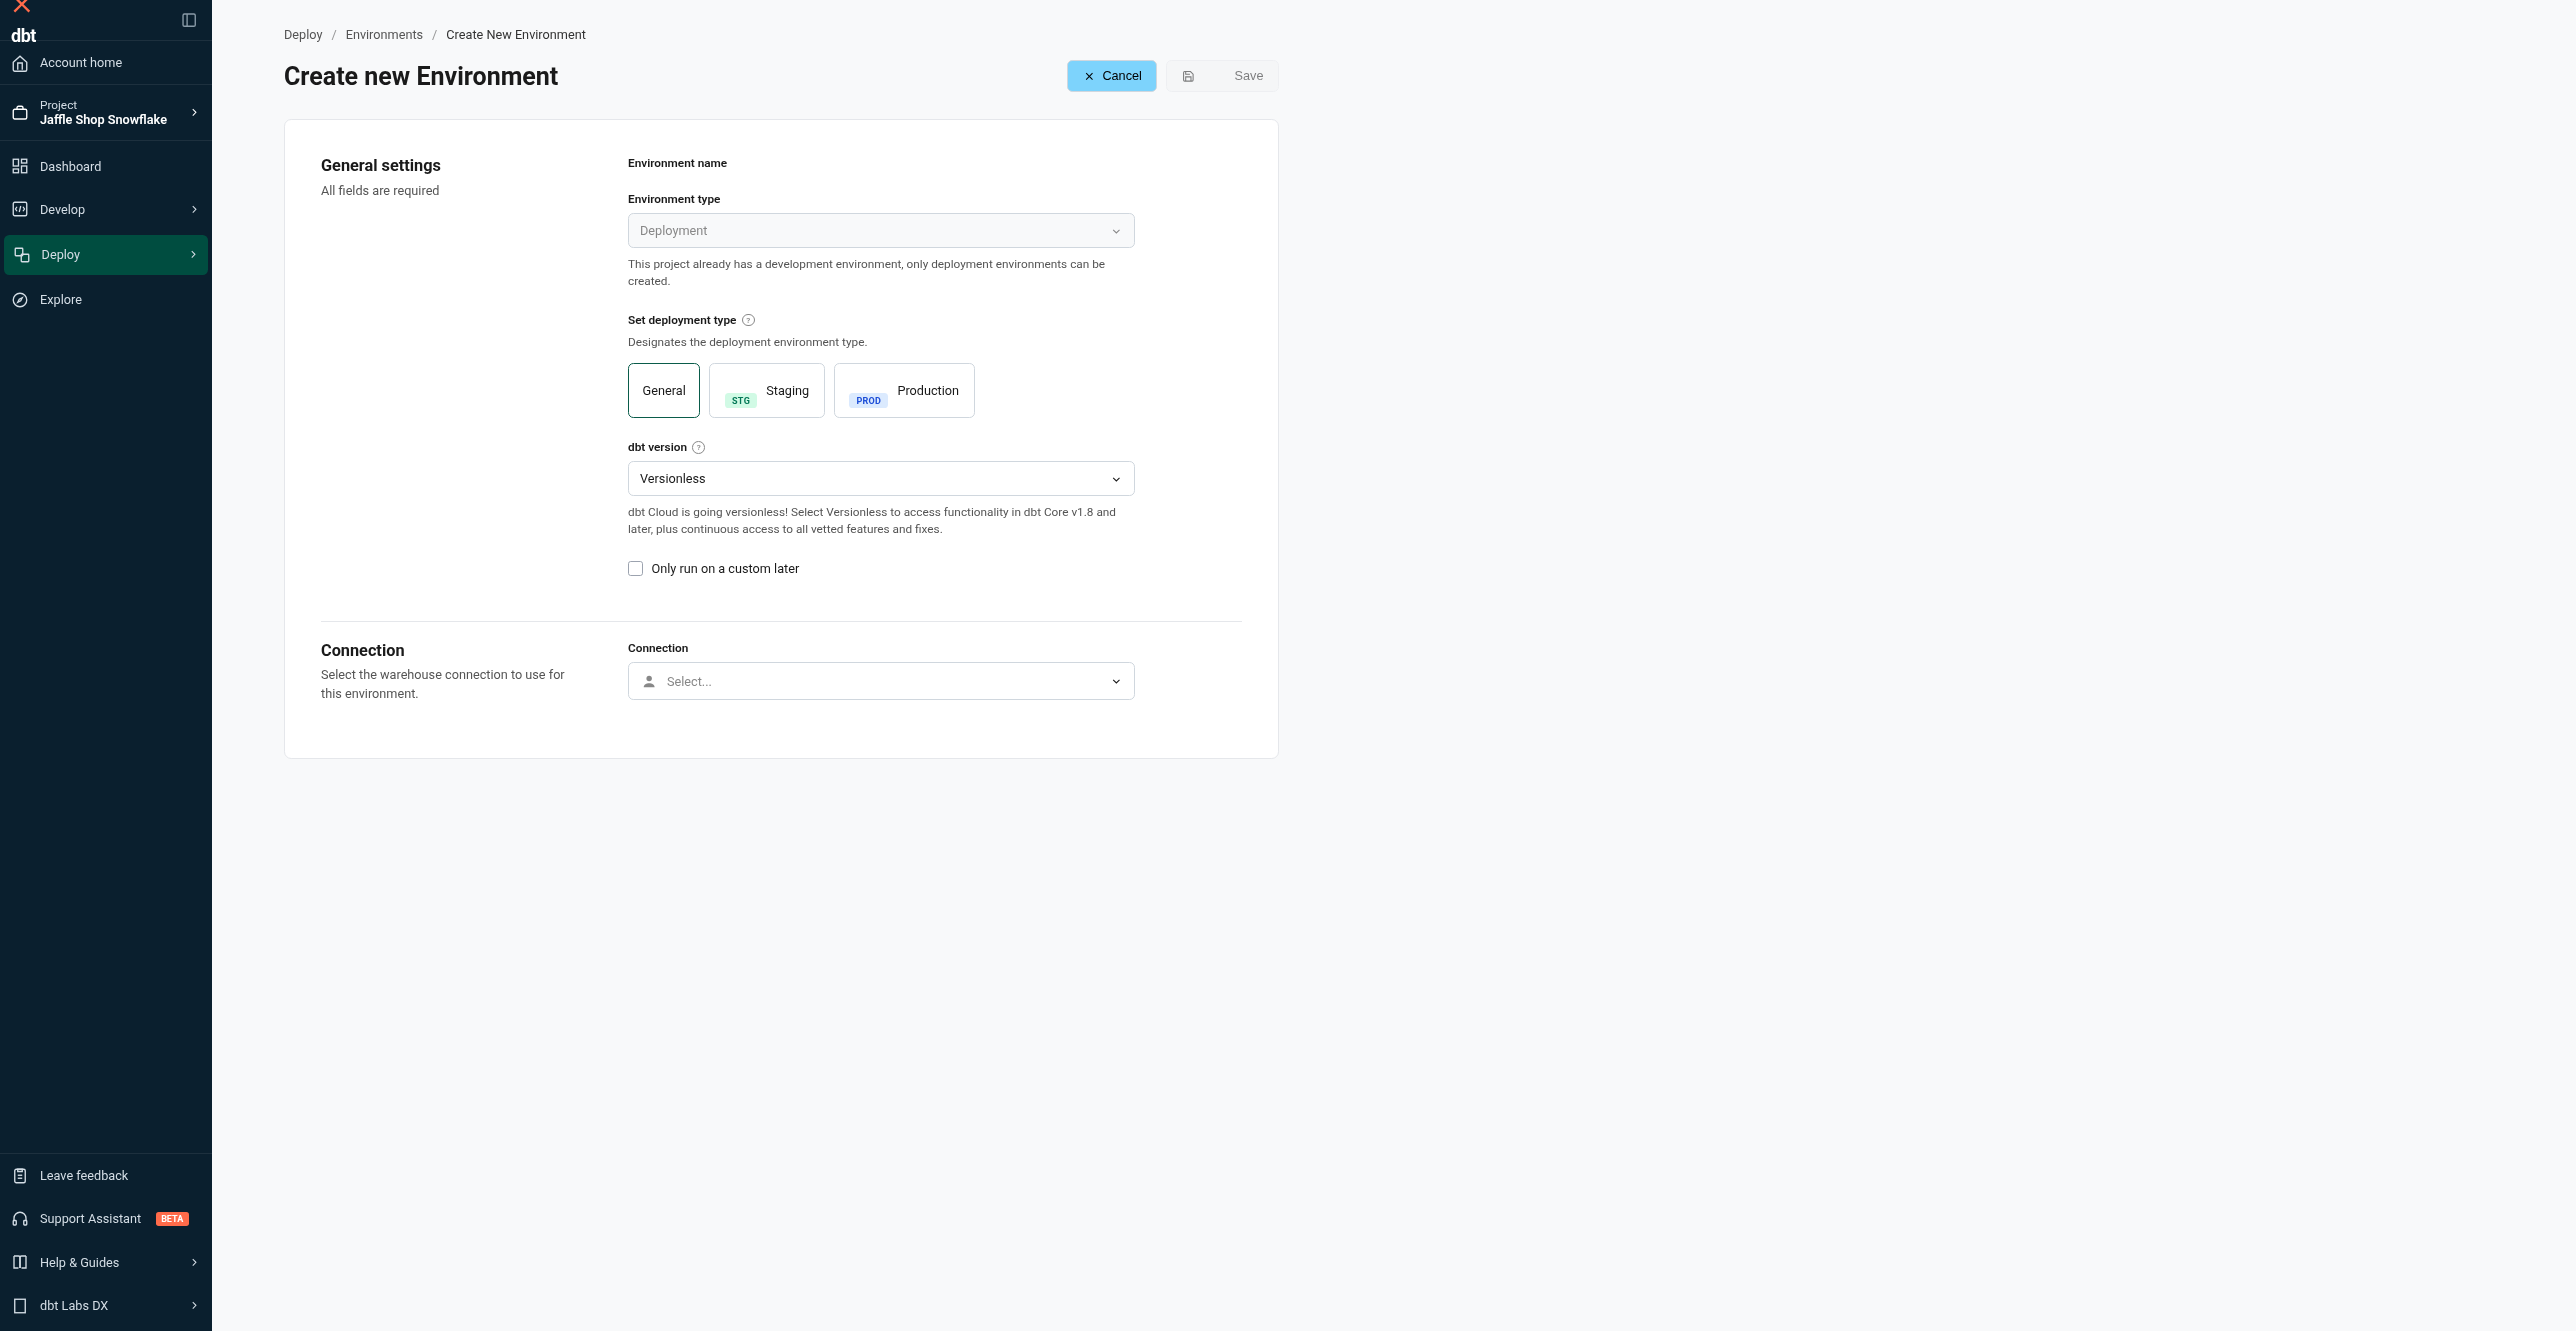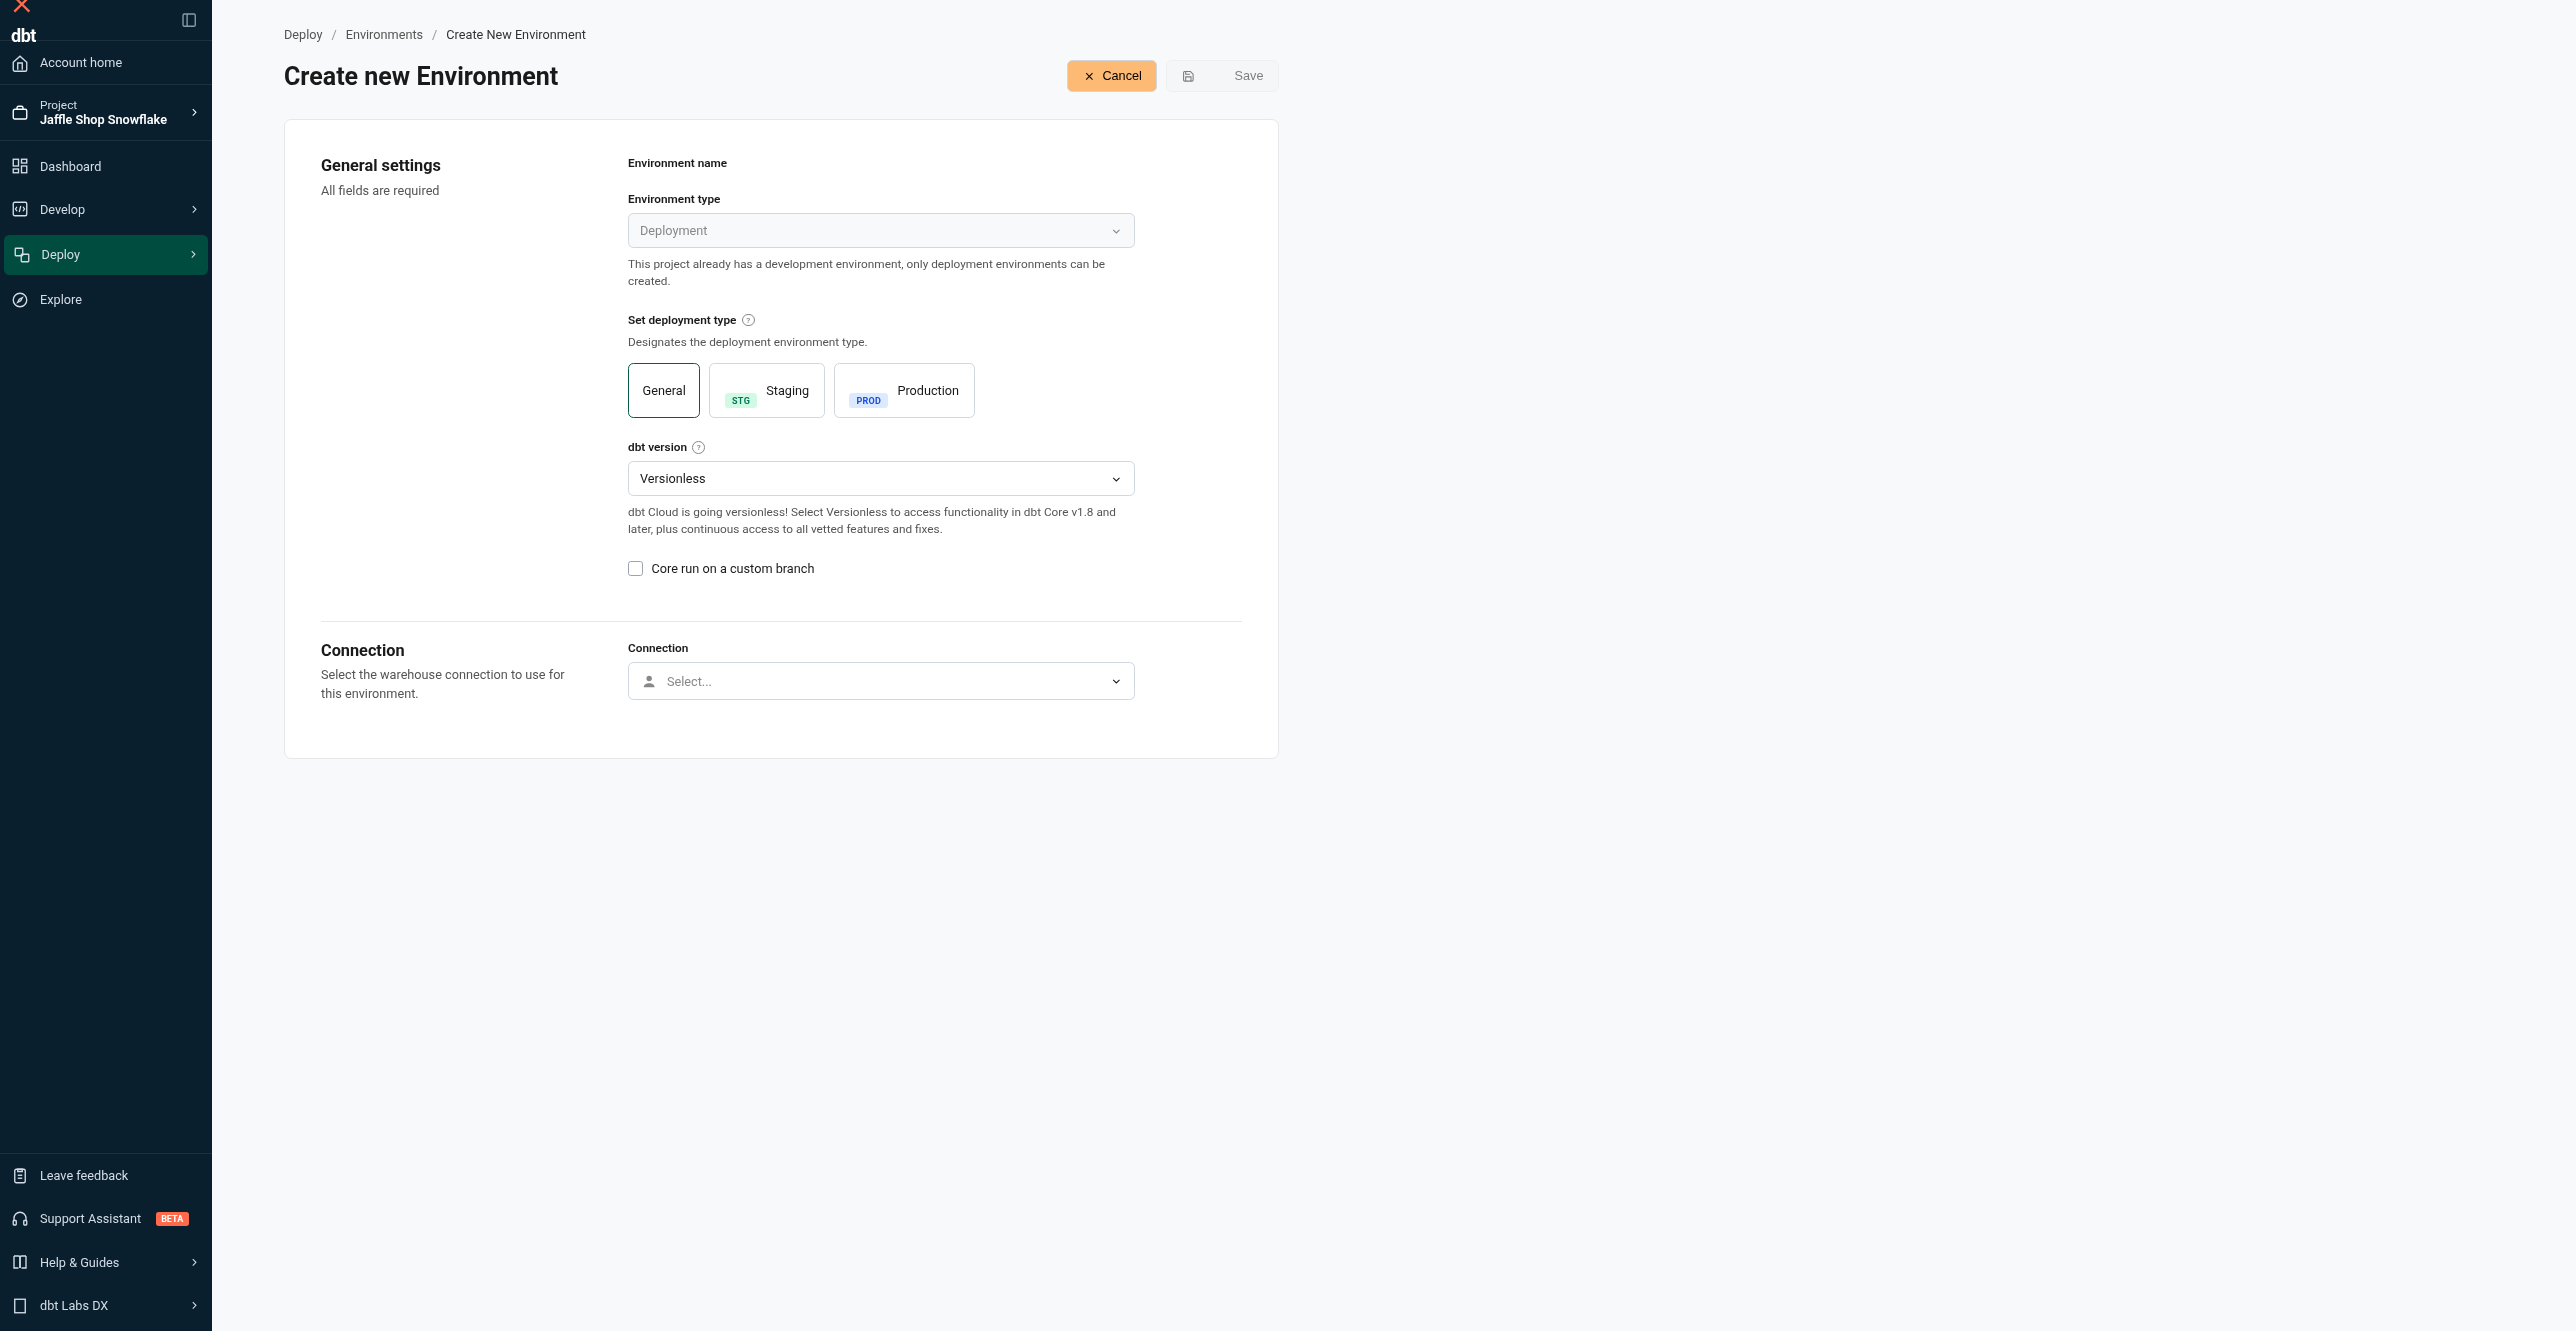--- a/index.html
+++ b/index.html
@@ -24,21 +24,21 @@
 .beta-badge { background: #ff6b4a; color: #fff; font-size: 9px; font-weight: 700; padding: 1.8px 5.4px; border-radius: 2.7px; margin-left: 3.6px; }
 .main { flex: 1; overflow-y: auto; }
 .content { padding: 27px 36px 36px 280px; max-width: 1592px; }
 .breadcrumb { display: flex; align-items: center; gap: 9px; color: #555; font-size: 12.7px; margin-bottom: 18px; }
 .breadcrumb a { color: #555; text-decoration: none; }
 .breadcrumb .sep { color: #999; }
 .breadcrumb .current { color: #333; }
 .page-header { display: flex; align-items: center; justify-content: space-between; margin-bottom: 27px; }
 .page-title { font-size: 25px; font-weight: 700; color: #1a1a1a; }
 .actions { display: flex; gap: 9px; }
-.btn { display: inline-flex; align-items: center; gap: 7.2px; padding: 8.1px 14.5px; border-radius: 5.4px; font-size: 12.7px; cursor: pointer; border: 0.9px solid #d0d7de; background: #fdba74; }
+.btn { display: inline-flex; align-items: center; gap: 7.2px; padding: 8.1px 14.5px; border-radius: 5.4px; font-size: 12.7px; cursor: pointer; border: 0.9px solid #d0d7de; background: #7dd3fc; }
 .btn-disabled { opacity: 0.5; cursor: not-allowed; background: #f3f4f6; border-color: #e5e7eb; gap: 40px; }
 .card { background: #fff; border: 0.9px solid #e5e7eb; border-radius: 7.2px; padding: 36px; }
 .section { display: flex; gap: 54px; }
 .section + .section { margin-top: 45px; padding-top: 19px; border-top: 0.9px solid #e5e7eb; }
 .section-left { width: 253px; flex-shrink: 0; }
 .section-title { font-size: 16.3px; font-weight: 700; margin-bottom: 5.4px; }
 .section-subtitle { font-size: 12.7px; color: #555; line-height: 1.5; }
 .section-right { flex: 1; max-width: 507px; }
 .field { margin-bottom: 22px; }
 .field-label { display: block; font-size: 11.8px; font-weight: 600; margin-bottom: 7.2px; display: flex; align-items: center; gap: 5.4px; }
@@ -306,21 +306,21 @@
                 <span>Versionless</span>
                 <svg width="12.7" height="12.7" viewBox="0 0 24 24" fill="none" stroke="currentColor" stroke-width="2">
                     <polyline points="6 9 12 15 18 9"></polyline>
                   </svg>
               </div>
               <p class="field-help">dbt Cloud is going versionless! Select Versionless to access functionality in dbt Core v1.8 and later, plus continuous access to all vetted features and fixes.</p>
             </div>
 
             <div class="checkbox-row">
               <div class="checkbox"></div>
-              <span>Core run on a custom branch</span>
+              <span>Only run on a custom later</span>
             </div>
           </div>
         </div>
 
         <div class="section">
           <div class="section-left">
             <h2 class="section-title">Connection</h2>
             <p class="section-subtitle">Select the warehouse connection to use for this environment.</p>
           </div>
           <div class="section-right">

